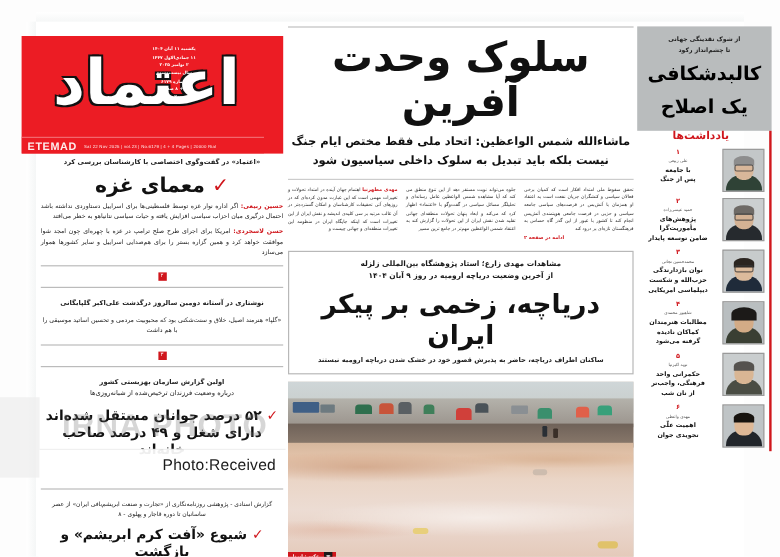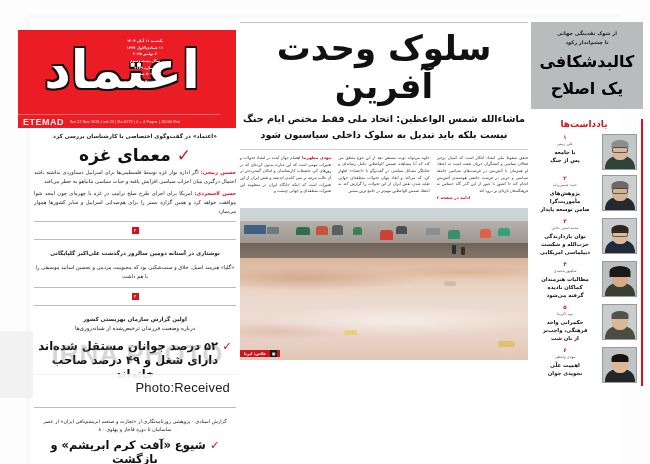--- a/index.html
+++ b/index.html
@@ -122,21 +122,21 @@
   }
   .ph-cap .cam{width:7px;height:7px;background:#1a1a1a;display:flex;
                align-items:center;justify-content:center;font-size:4px;color:#fff;}
   .ph-cap .cap-t{font-size:4px;color:#fff;padding:0 4px;font-weight:bold;white-space:nowrap;}
 
   
   .grey-box{background:#b9bcbd;padding:7px 5px 9px;text-align:center;}
   .gb-k{font-size:5.1px;line-height:1.7;color:#1d1d1d;font-weight:bold;}
   .gb-h{font-size:16px;font-weight:bold;color:#000000;line-height:1.35;margin-top:5px;
         letter-spacing:-.4px;}
-  .notes{margin-top:10px;border-right:2.5px solid #d0161c;padding-right:4px;
+  .notes{border-right:2.5px solid #d0161c;padding-right:4px;
          position:relative;}
   .notes-title{font-size:9px;font-weight:bold;color:#d0161c;text-align:center;
                margin-bottom:3px;letter-spacing:-.2px;}
   .note{display:flex;align-items:flex-start;gap:3px;padding:2.5px 0;}
   .note-txt{flex:1;text-align:center;padding-top:1px;}
   .note-num{font-size:5.5px;color:#d0161c;font-weight:bold;line-height:1;}
   .note-auth{font-size:3.6px;color:#555;margin:1px 0 2px;}
   .note-title{font-size:5.3px;color:#111;font-weight:bold;line-height:1.55;}
   .avatar{width:33px;height:34px;border:1px solid #9a9a9a;overflow:hidden;position:relative;
           background:#cfd2d3;flex:0 0 auto;}
@@ -261,20 +261,26 @@
         <span>تحقق سقوط ملی امتداد افکار است که کمیان برخی فعالان سیاسی و کنشگران جریان نفعت است به اعتقاد او همزمان با آتش‌بس در فرصت‌های سیاسی جامعه سیاسی و حزبی در فرصت جامعی هویتمندی آتش‌بس انجام کند تا کشور با عبور از این گذر گاه حساس به فرهنگستان تازه‌ای بر درود کند</span>
         <div class="cont">ادامه در صفحه ۲</div>
       </div>
       <div class="bcol">جلوه می‌تواند نوبت مستقر دهد از این تنوع منطق می کند که آیا مشاهده شمس الواعظین عامل رسانه‌ای و تحلیلگر مسائل سیاسی در گفت‌وگو با «اعتماد» اظهار کرد که می‌کند و ابعاد پنهان تحولات منطقه‌ای جهانی تقلید شدن نقش ایران از این تحولات را گزارش کند به اعتقاد شمس الواعظین مهم‌تر در جامع ترین مسیر</div>
       <div class="bcol">
         <span class="byline">مهدی مطهرنیا</span>
         <span>اهتمام جهان آینده در امتداد تحولات و تغییرات مهمی است که این عبارت مدون کرده‌ای که در روزهای آتی تحقیقات کارشناسان و امکان گسترده‌تر در آن غالب مرتبه بر سی کلیدی اندیشه و نقش ایران از این تغییرات است که اینکه جایگاه ایران در منظومه این تغییرات منطقه‌ای و جهانی چیست و</span>
       </div>
     </div>
 
+    <div class="lake-box">
+      <div class="lake-k">مشاهدات مهدی زارع؛ استاد پژوهشگاه بین‌المللی زلزله</div>
+      <div class="lake-k">از آخرین وضعیت دریاچه ارومیه در روز ۹ آبان ۱۴۰۴</div>
+      <div class="lake-h">دریاچه، زخمی بر پیکر ایران</div>
+      <div class="lake-s">ساکنان اطراف دریاچه، حاضر به پذیرش قصور خود در خشک شدن دریاچه ارومیه نیستند</div>
+    </div>
 
     <div class="photo">
       <div class="ph-sky"></div>
       <div class="ph-camp"></div>
       <div class="ph-shore"></div>
       <div class="ph-water"></div>
 
       <div class="veh" style="left:4px;top:17px;width:22px;height:9px;background:#3f5f86;"></div>
       <div class="veh" style="left:27px;top:19px;width:12px;height:7px;background:#6d7a80;"></div>
       <div class="tent" style="left:56px;top:19px;width:14px;height:8px;background:#2f6f4e;"></div>

